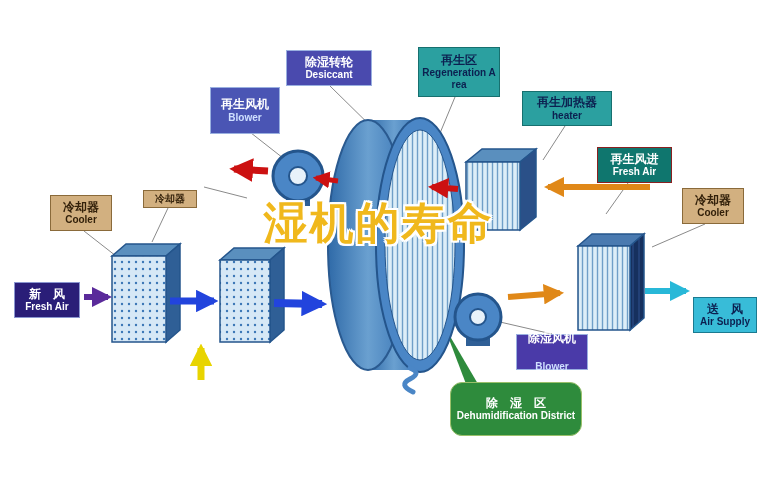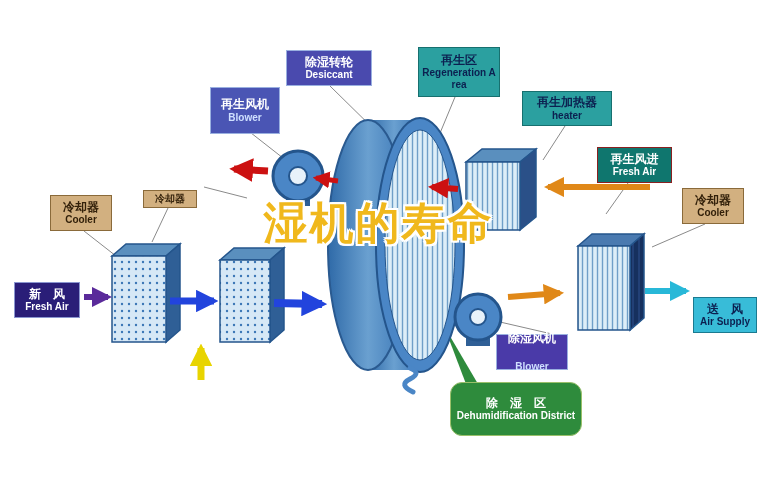--- a/index.html
+++ b/index.html
@@ -19,21 +19,21 @@
   .l-heater{left:522px;top:91px;width:90px;height:35px;background:#2ba0a0;color:#0c2050;border-color:#17706f;}
   .l-exhaust{left:166px;top:151px;width:74px;height:36px;background:#c99a5e;color:#7a1510;border-color:#8a5a2a;}
   .l-cooler-small{left:143px;top:190px;width:54px;height:18px;background:#d2b080;color:#33210a;border-color:#8a6a3a;padding:0;}
   .l-cooler-small .zh{font-size:10px;}
   .l-cooler-left{left:50px;top:195px;width:62px;height:36px;background:#d2b080;color:#33210a;border-color:#8a6a3a;}
   .l-fresh-air-left{left:14px;top:282px;width:66px;height:36px;background:#2a1e78;color:#ffffff;border-color:#8a96d0;}
   .l-regen-fresh-air{left:597px;top:147px;width:75px;height:36px;background:#0f766e;color:#ffffff;border-color:#8a2020;}
   .l-cooler-right{left:682px;top:188px;width:62px;height:36px;background:#d2b080;color:#33210a;border-color:#8a6a3a;}
   .l-air-supply{left:693px;top:279px;width:64px;height:36px;background:#38bcd8;color:#0c2050;border-color:#1a7a90;margin-top:18px;}
   .l-back-wind{left:177px;top:384px;width:78px;height:36px;background:#e8d818;color:#3a3000;border-color:#9a8a10;}
-  .l-dehumid-blower{left:496px;top:334px;width:72px;height:36px;background:#4a3aa8;color:#ffffff;border-color:#9ab0e0;gap:16px;}
+  .l-dehumid-blower{left:516px;top:334px;width:72px;height:36px;background:#4a3aa8;color:#ffffff;border-color:#9ab0e0;gap:16px;}
   .l-dehumid-blower .en{color:#cfe0ff;}
   .l-dehumid-district{left:450px;top:382px;width:132px;height:54px;background:#2e8b3c;color:#ffffff;border-color:#9ac06a;border-radius:12px;}
 
   .title{position:absolute;left:0;top:198px;width:100%;text-align:center;z-index:5;
          font-weight:bold;font-size:44px;line-height:1.12;letter-spacing:2px;color:#f0b81c;
          text-shadow:-2px -2px 0 #fff,2px -2px 0 #fff,-2px 2px 0 #fff,2px 2px 0 #fff,
                      -2px 0 0 #fff,2px 0 0 #fff,0 -2px 0 #fff,0 2px 0 #fff;}
 </style>
 </head>
 <body>

